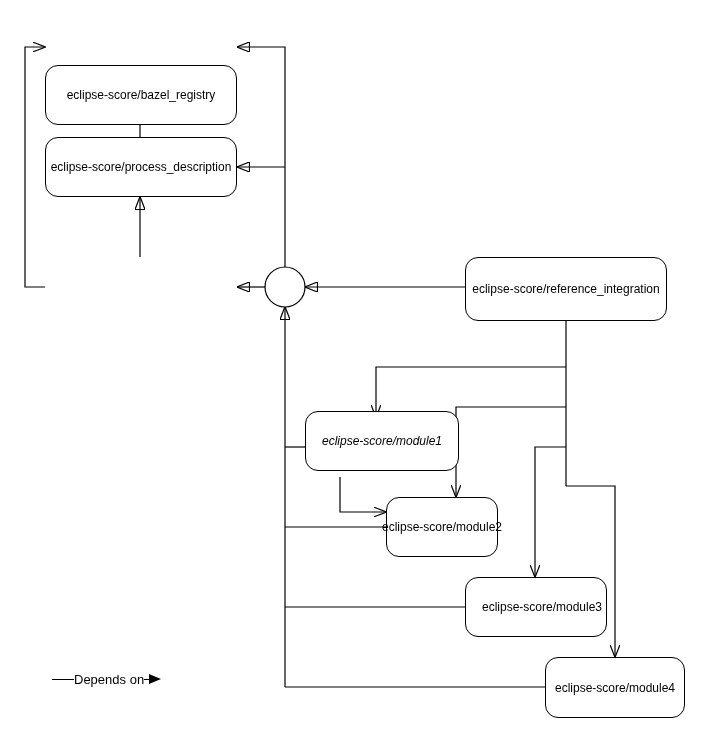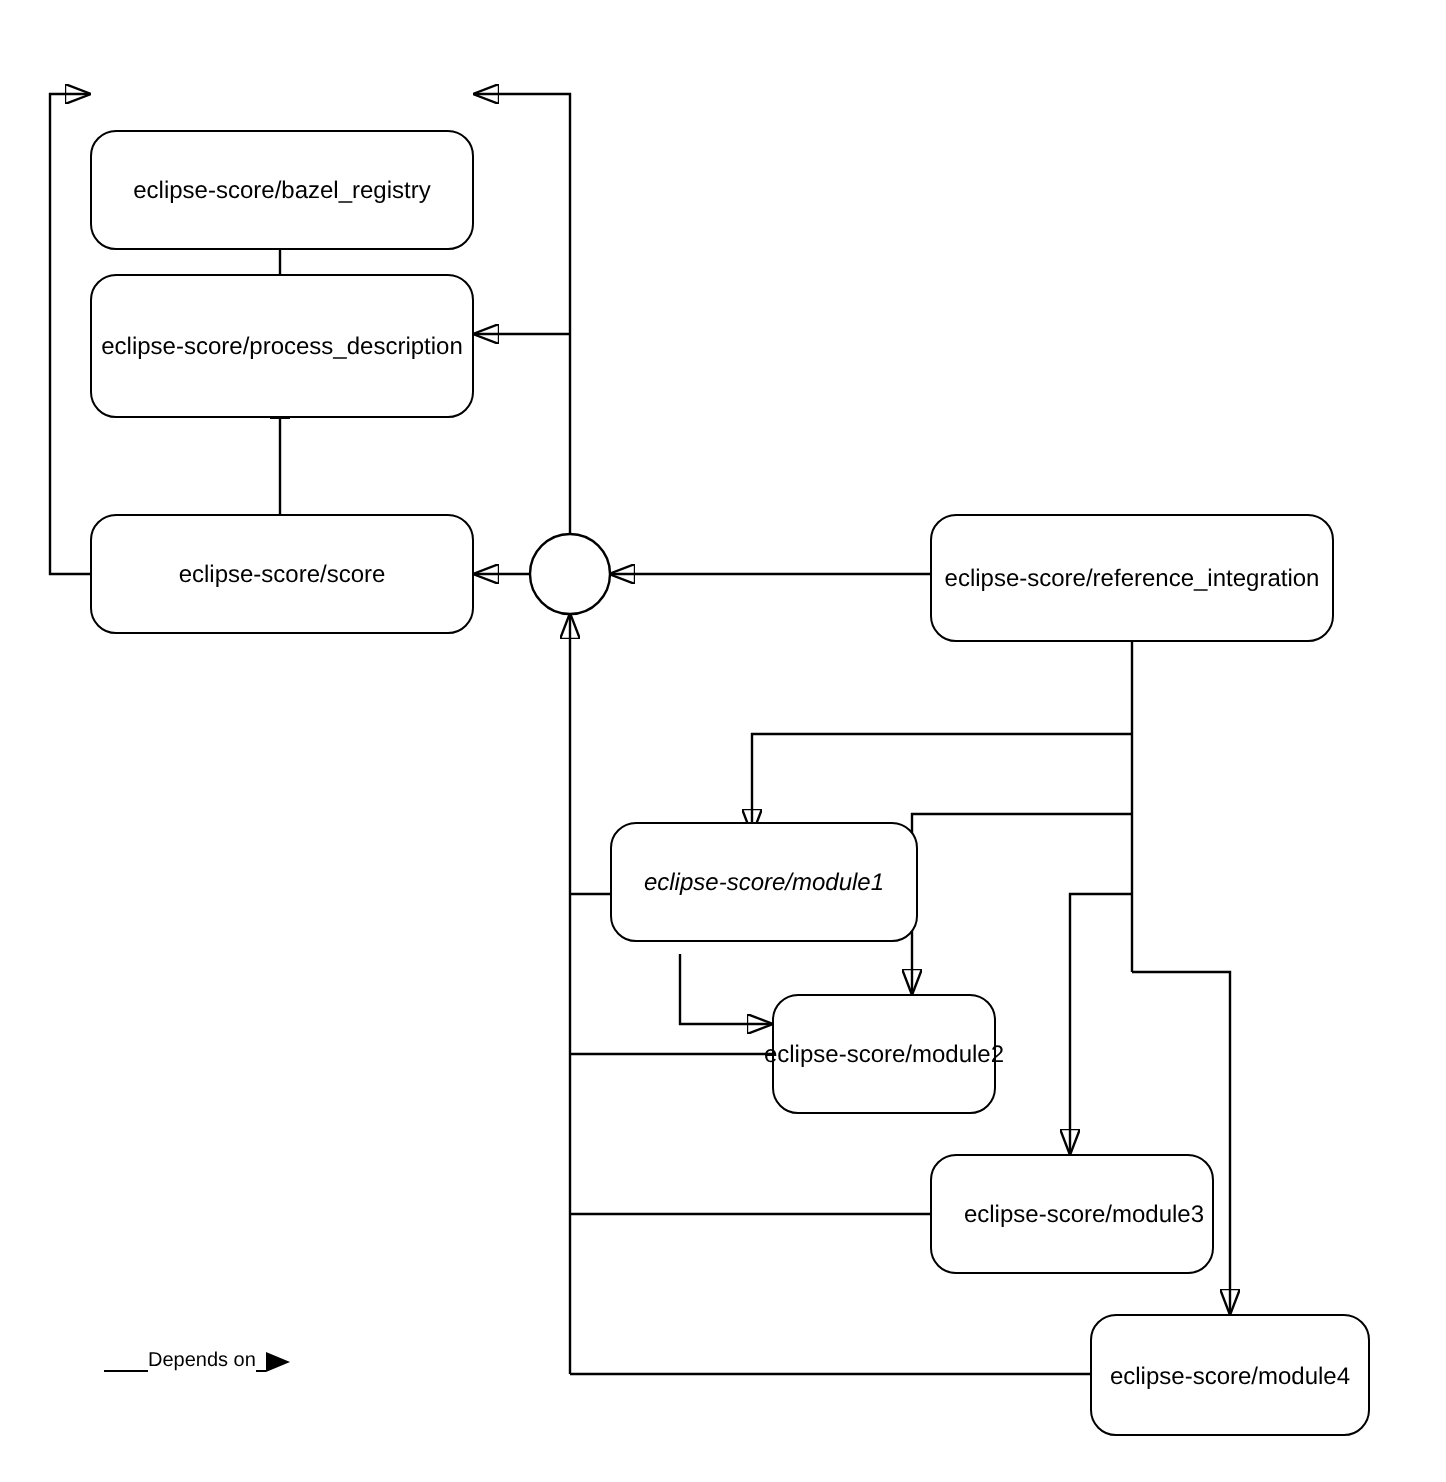--- a/index.html
+++ b/index.html
@@ -40,23 +40,23 @@
     align-items: center;
     justify-content: center;
     font-size: 12px;
     color: #000000;
     white-space: nowrap;
     text-align: center;
   }
   .legend {
     position: absolute;
     display: flex;
-    align-items: flex-end;
+    align-items: center;
     height: 14px;
-    font-size: 10px;
+    font-size: 13px;
     color: #000000;
   }
   .legend-line {
     display: inline-block;
     width: 22px;
     height: 1px;
     background: #000000;
   }
   .legend-arrow-tail {
     display: inline-block;
@@ -118,27 +118,24 @@
 
     <path d="M340,477 V512 H386" marker-end="url(#arr)"></path>
 
     <circle cx="285" cy="287" r="20"></circle>
   </svg>
 
   <div class="node" style="left:45px; top:17px; width:192px; height:60px;margin-top:48px;">
     <span>eclipse-score/bazel_registry</span>
   </div>
 
-  <div class="node" style="left:45px; top:137px; width:192px; height:72px;">
+  <div class="node" style="left:45px; top:137px; width:192px; height:60px;">
     <span>eclipse-score/process_description</span>
   </div>
 
-  <div class="node" style="left:45px; top:257px; width:192px; height:60px;">
-    <span>eclipse-score/score</span>
-  </div>
 
   <div class="node" style="left:465px; top:257px; width:202px; height:64px;">
     <span>eclipse-score/reference_integration</span>
   </div>
 
   <div class="node" style="left:305px; top:411px; width:154px; height:60px;font-style:italic;">
     <span>eclipse-score/module1</span>
   </div>
 
   <div class="node" style="left:386px; top:497px; width:112px; height:60px;">

